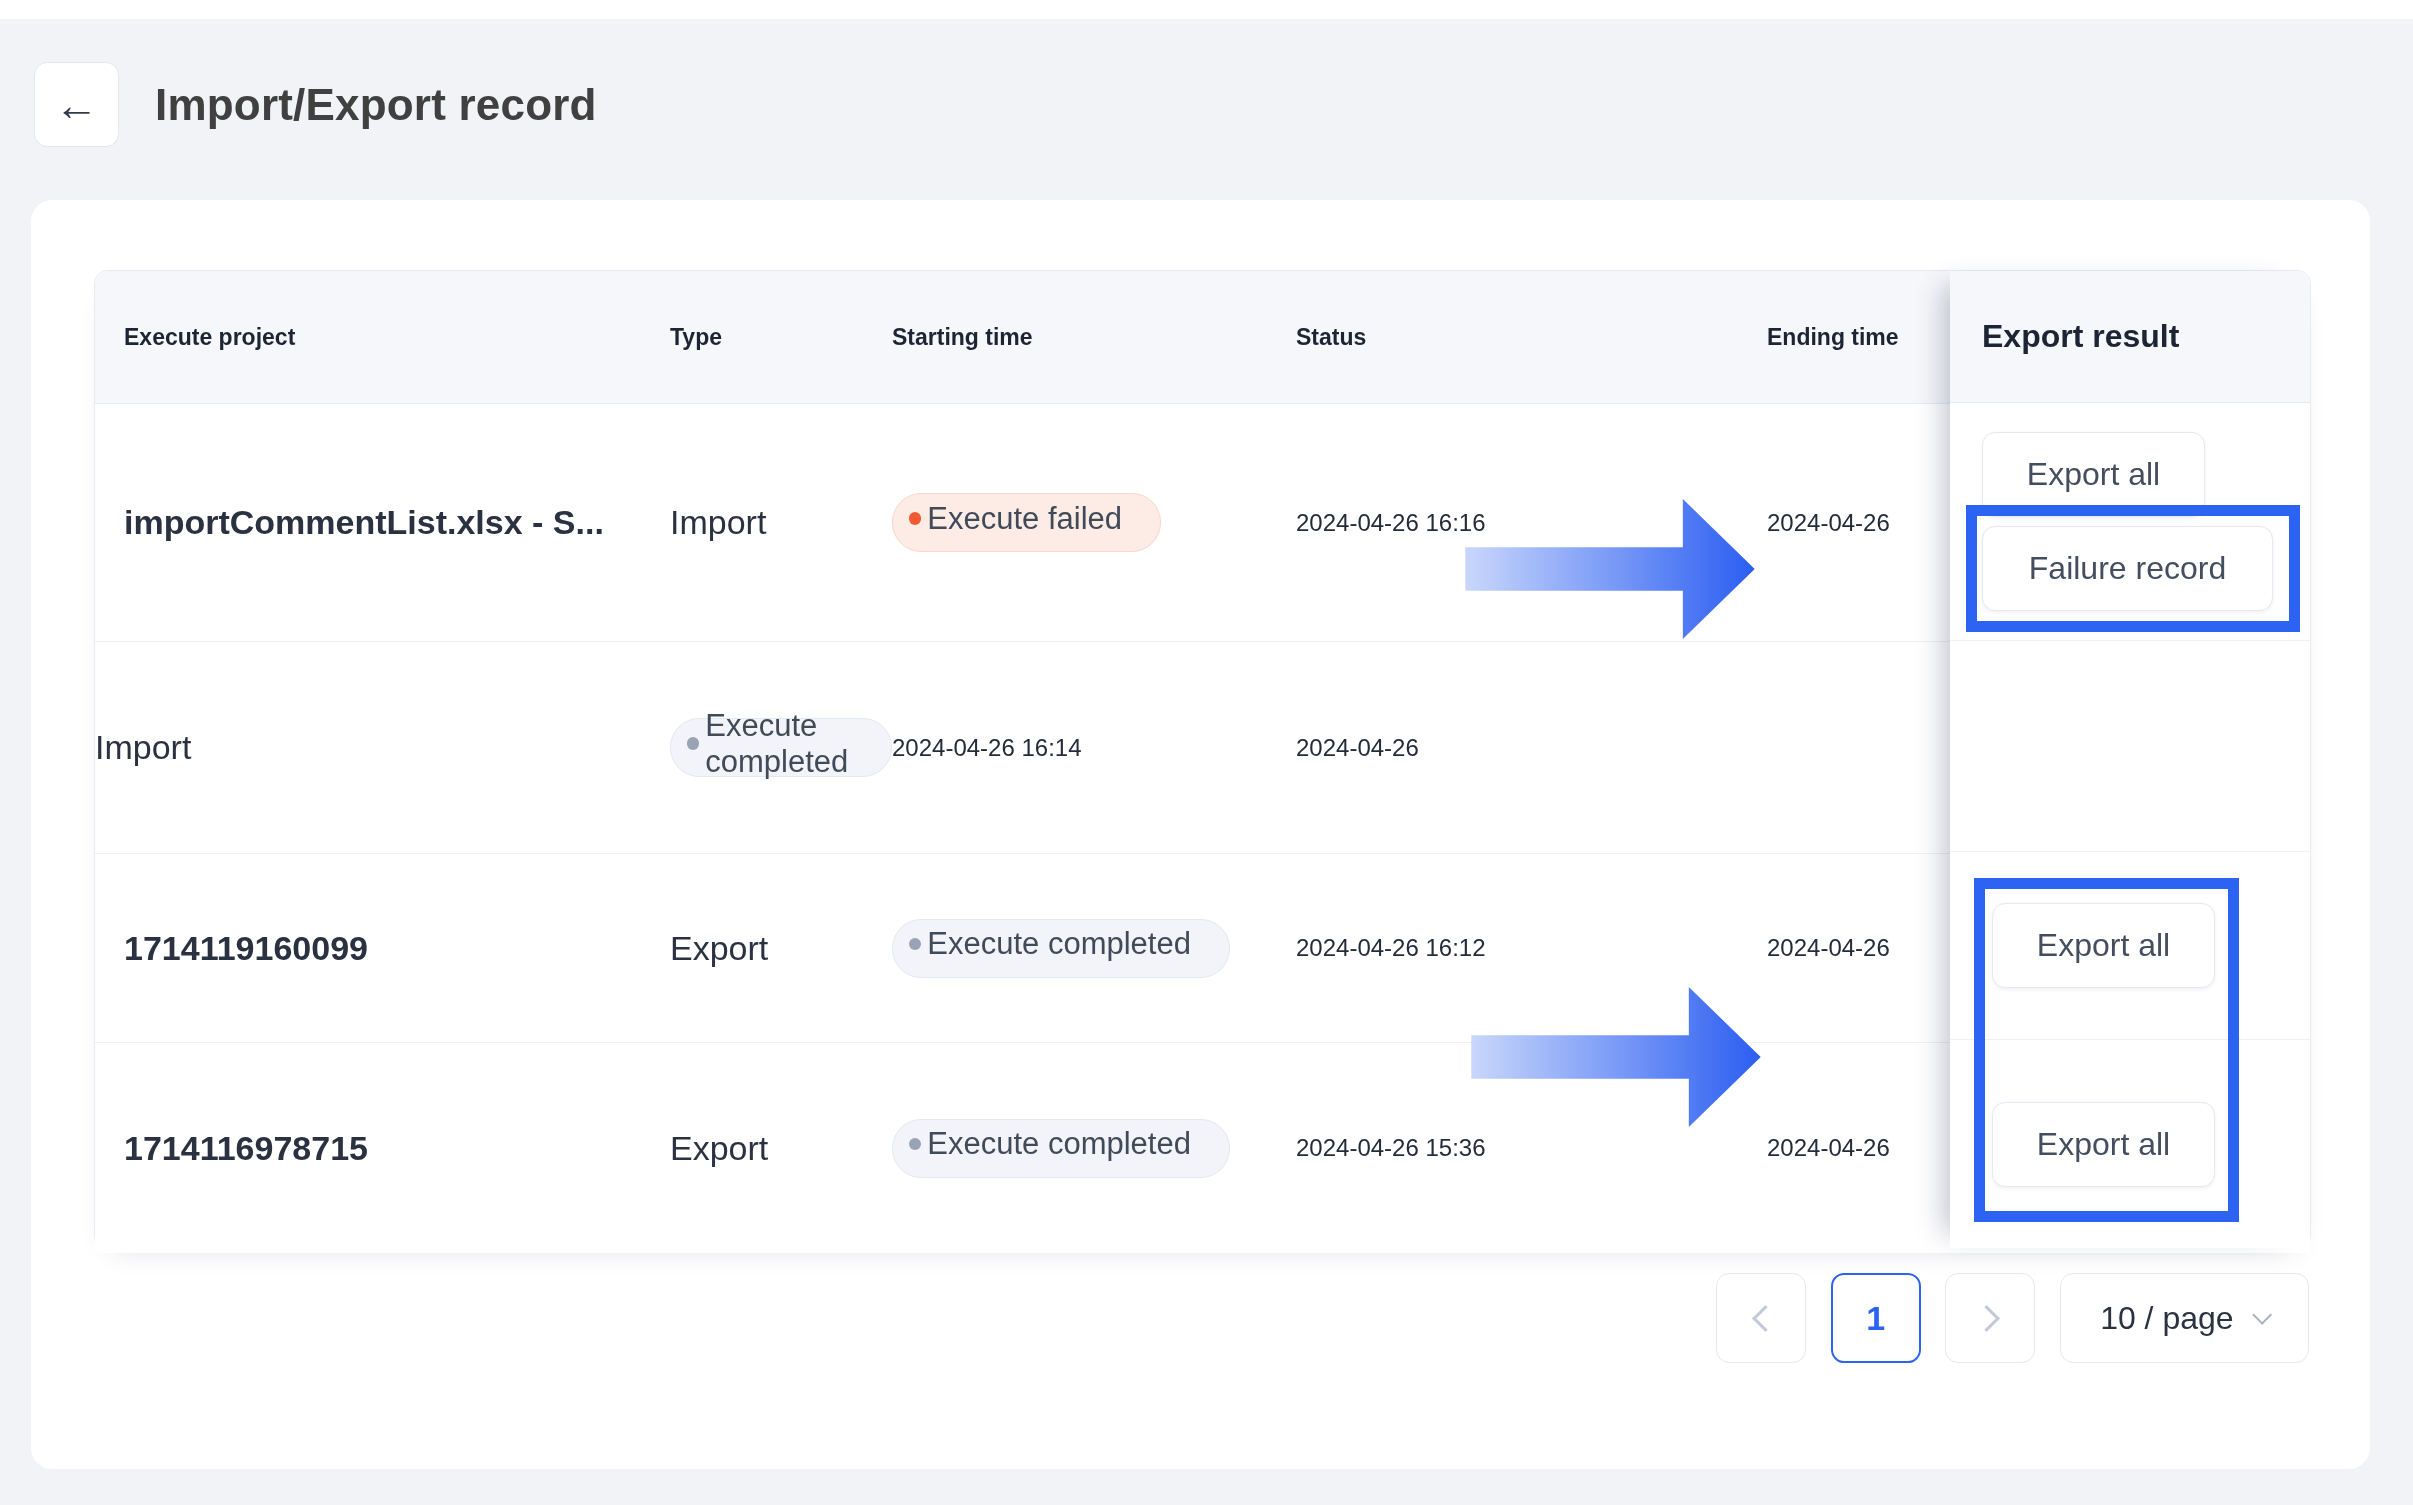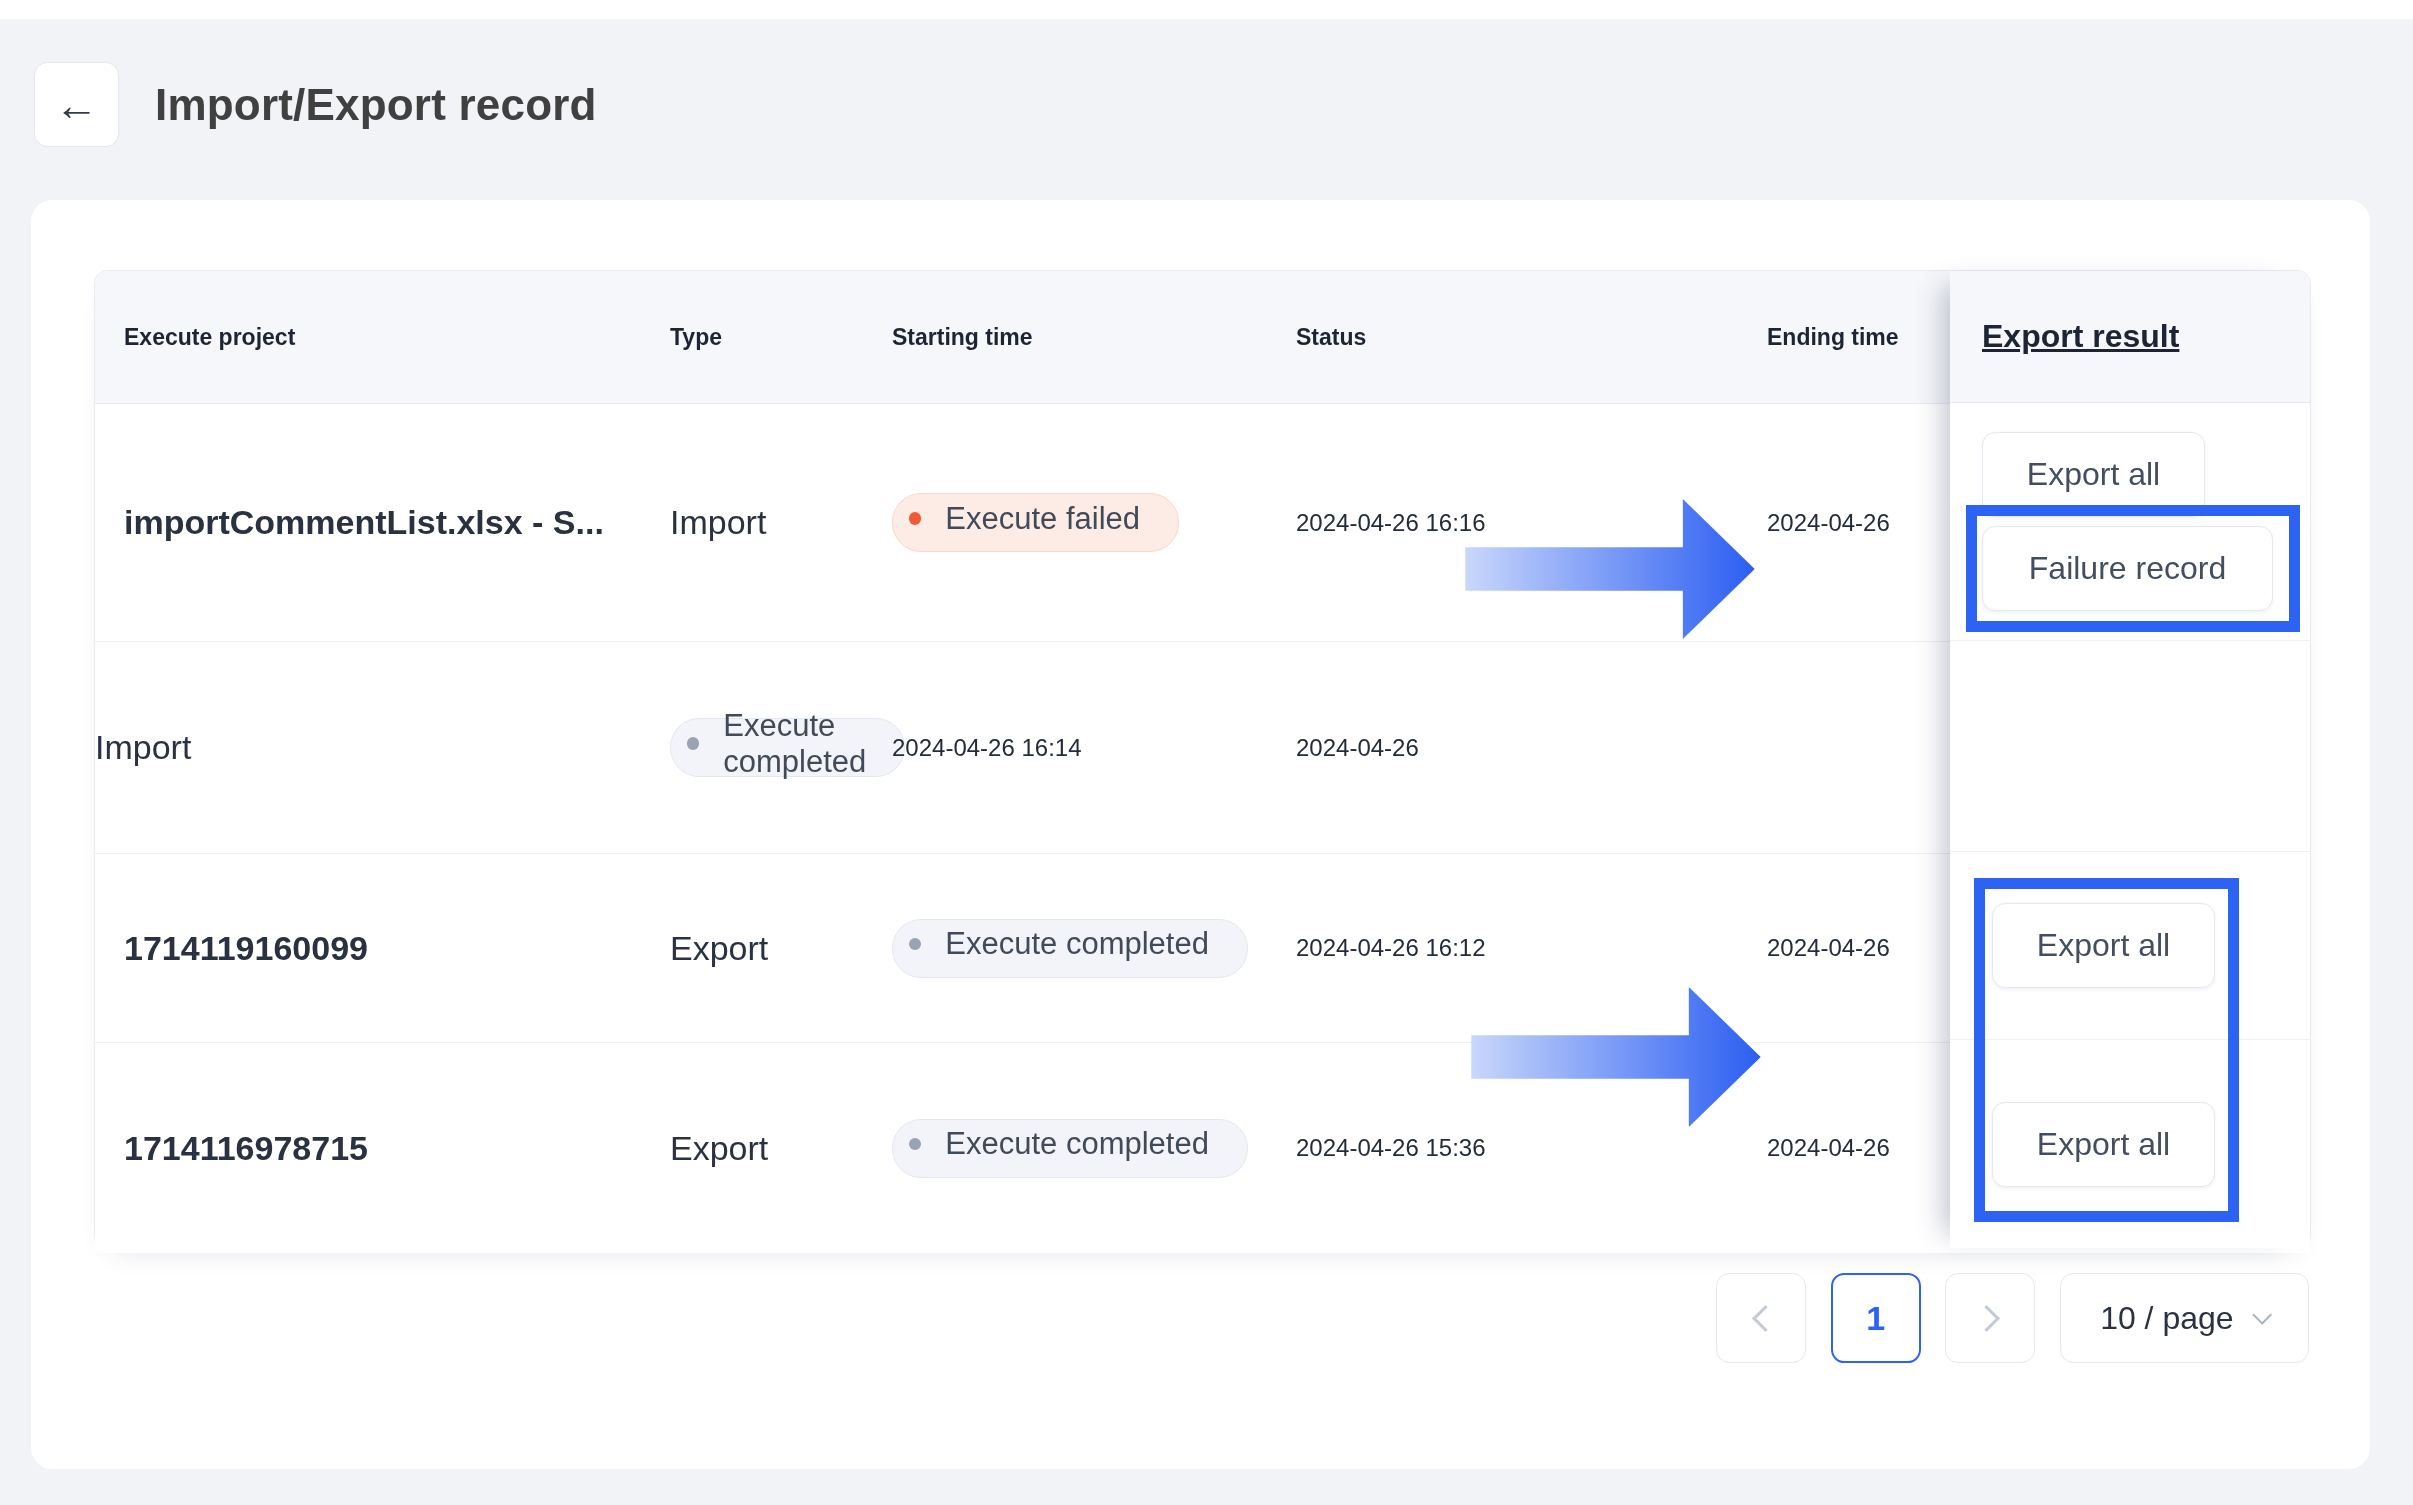--- a/index.html
+++ b/index.html
@@ -28,33 +28,33 @@
   .clip-cell{display:block;width:176px;overflow:hidden;white-space:nowrap;}
 
   .trow{background:#ffffff;}
   .trow + .trow{border-top:0.9px solid #eef0f4;}
   .cell-project{font-size:34px;font-weight:600;color:#2a3140;padding-left:29px;box-sizing:border-box;
     white-space:nowrap;overflow:hidden;}
   .cell-type{font-size:34px;font-weight:400;color:#2a3140;}
   .cell-date{font-size:24px;font-weight:500;color:#242c3a;white-space:nowrap;}
 
   
-  .pill{display:inline-flex;align-items:center;gap:24px;height:59px;border-radius:29px;
+  .pill{display:inline-flex;align-items:center;gap:6px;height:59px;border-radius:29px;
     padding:0 38px 8px 16px;font-size:31px;font-weight:500;color:#414a59;box-sizing:border-box;border:1.9px solid;}
   .pill .dot{width:12.3px;height:12.3px;border-radius:50%;flex:0 0 auto;}
   .pill.failed{background:var(--failed-bg,#fdece6);border-color:var(--failed-border,#fbd6c9);}
   .pill.failed .dot{background:var(--failed-dot,#f25a33);}
   .pill.completed{background:var(--completed-bg,#f2f4f9);border-color:var(--completed-border,#e4e8f1);}
   .pill.completed .dot{background:var(--completed-dot,#9aa3b4);}
 
   
   .pinned{position:absolute;top:0;right:0;width:360px;height:100%;background:#ffffff;
     border-radius:0 12.3px 12.3px 0;box-shadow:-21px 0 26.5px -15px rgba(30,40,80,.28);z-index:5;overflow:hidden;}
   .pinned-head{height:132px;background:#f6f7fa;border-bottom:0.9px solid #e8eaf1;display:flex;align-items:center;
-    padding-left:32px;font-size:32px;font-weight:600;color:#1d2534;box-sizing:border-box;text-decoration:underline;}
+    padding-left:32px;font-size:32px;font-weight:600;color:#1d2534;box-sizing:border-box;}
   .prow{display:flex;flex-direction:column;justify-content:center;gap:8.5px;box-sizing:border-box;padding-left:32px;}
   .prow + .prow{border-top:0.9px solid #eef0f4;}
   .prow.single{padding-left:42px;}
   .act-btn{height:85px;border:1.9px solid #e5e8f0;border-radius:13.2px;background:#ffffff;cursor:pointer;
     display:inline-flex;align-items:center;justify-content:center;font-size:32px;font-weight:500;color:#454e5e;
     box-shadow:0 1.9px 3.8px rgba(30,40,80,.06);box-sizing:border-box;padding:8px 19px;
     font-family:"Liberation Sans","DejaVu Sans",sans-serif;}
 
   
   .pagination{position:absolute;left:0;top:1073px;width:2278px;display:flex;justify-content:flex-end;

